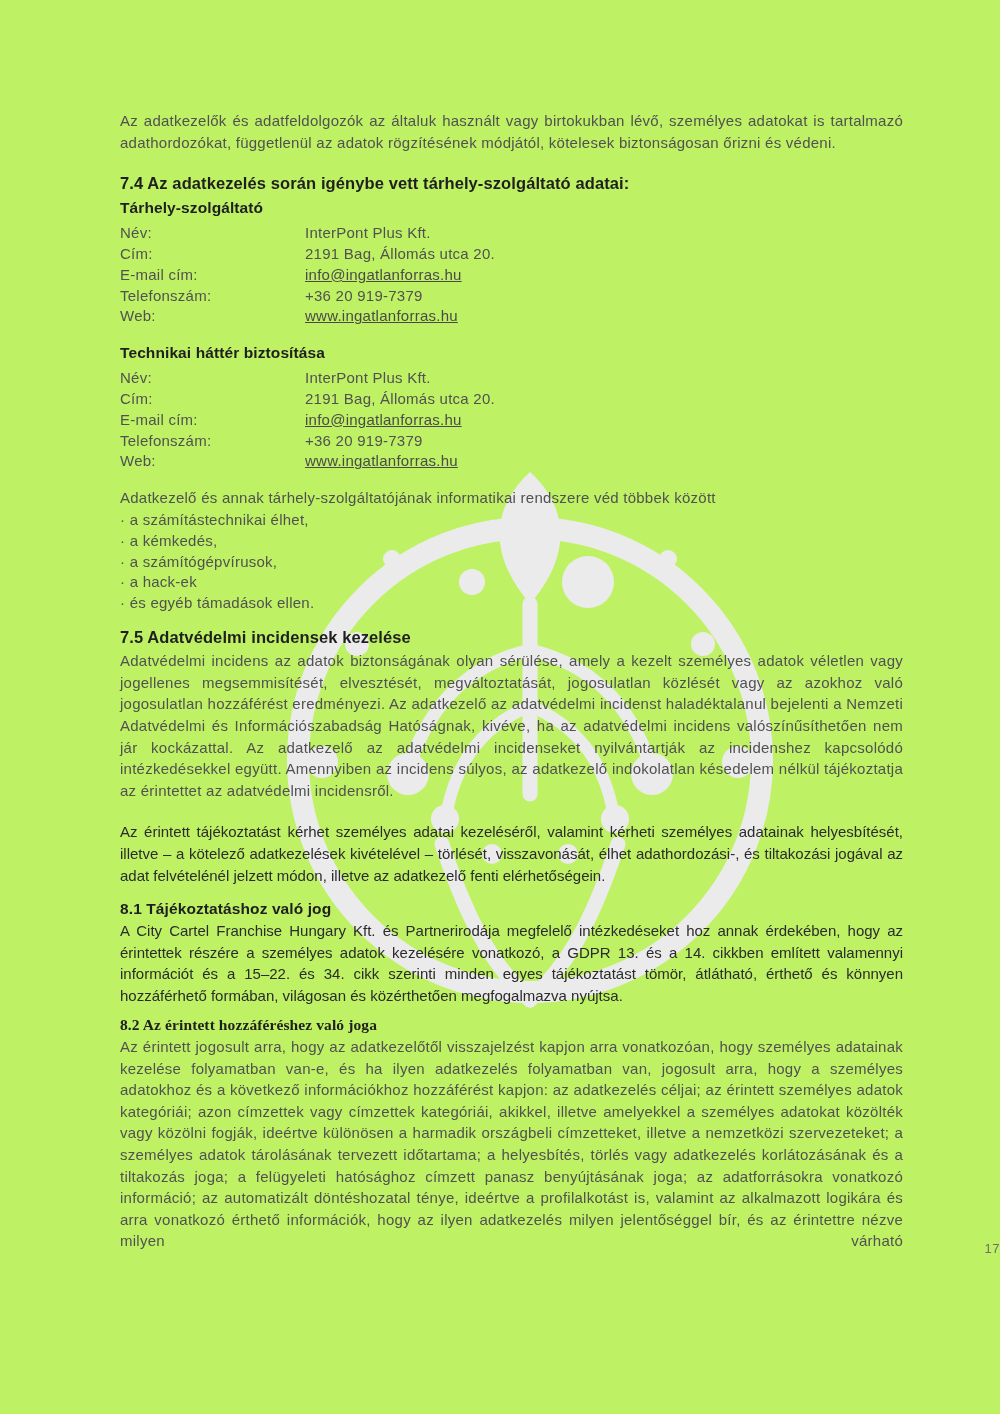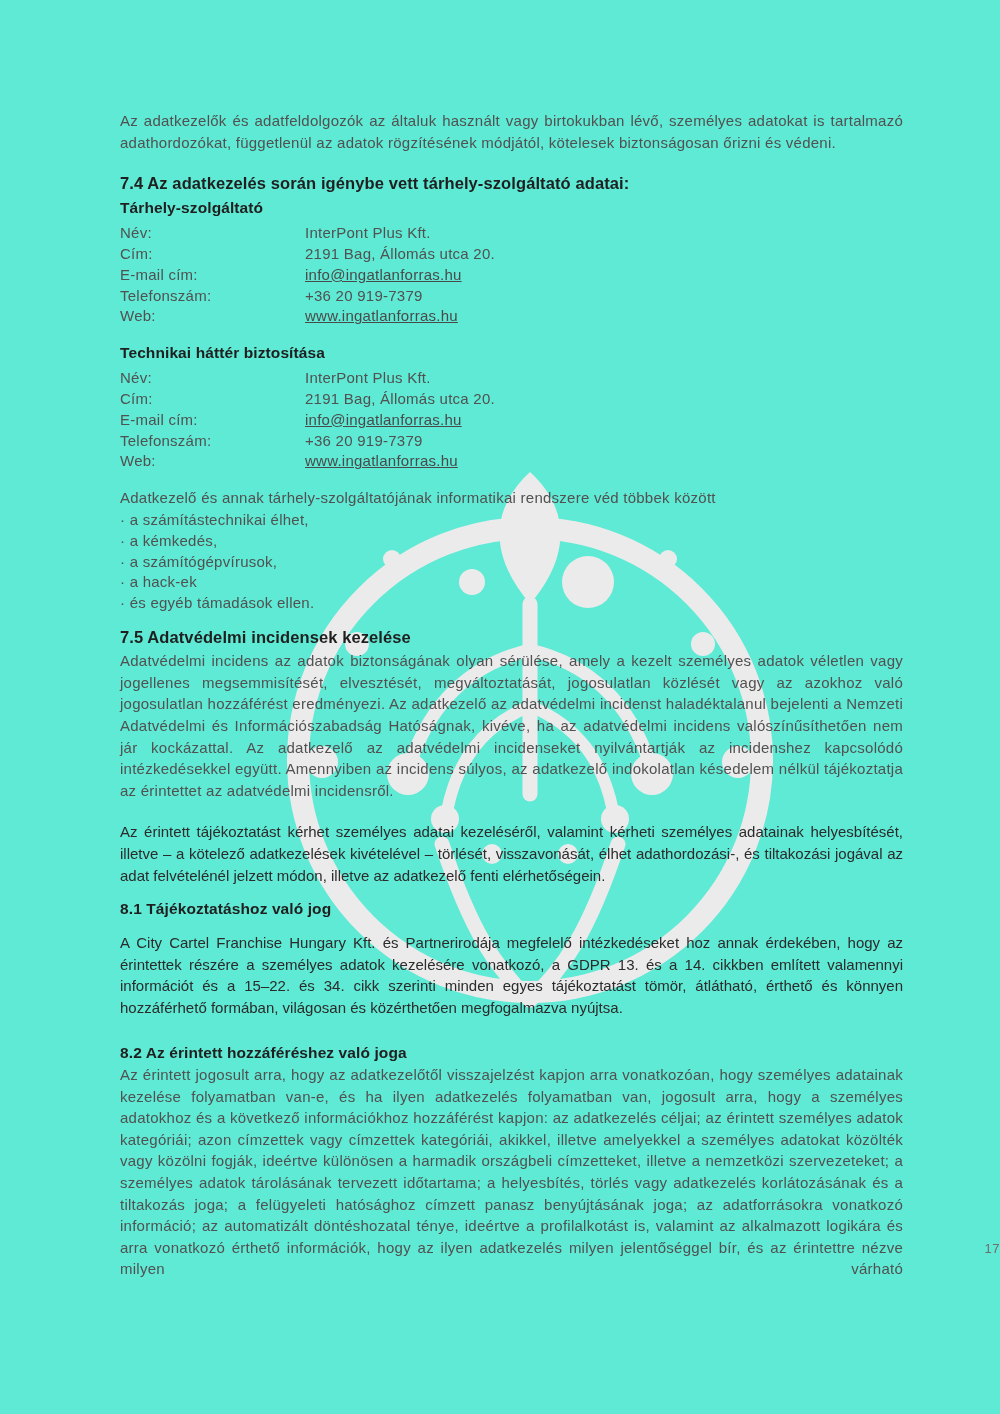--- a/index.html
+++ b/index.html
@@ -1,19 +1,19 @@
 <!DOCTYPE html>
 <html><head>
 <meta charset="utf-8">
 <style>
   html,body{margin:0;padding:0;background:#ffffff;}
   .page{
     position:relative;
     width:1000px;height:1414px;
-    background:#5eead4;
+    background:#bef264;
     overflow:hidden;
     font-family:"Liberation Sans", sans-serif;
   }
   .watermark{
     position:absolute;left:258px;top:462px;width:548px;height:555px;
     pointer-events:none;
   }
   .content{
     position:absolute;left:120px;top:110px;width:783px;
   }
@@ -58,22 +58,22 @@
   .mt-sub1{margin-top:2px;}
   .mt-grid{margin-top:4px;}
   .mt-sub2{margin-top:15px;}
   .mt-lead{margin-top:15px;}
   .mt-bullets{margin-top:1px;}
   .mt-h75{margin-top:11px;}
   .mt-p75{margin-top:1px;}
   .mt-h8{margin-top:10px;}
   .mt-p8{margin-top:20px;}
   .mt-h81{margin-top:11px;}
-  .mt-p81{margin-top:12px;}
-  .mt-h82{margin-top:23px;}
+  .mt-p81{margin-top:0px;}
+  .mt-h82{margin-top:7px;font-family:Liberation Serif, serif;}
   .mt-p82{margin-top:0px;}
 </style>
 </head>
 <body>
 
 <div class="page">
 
   <svg class="watermark" viewBox="0 0 548 555" aria-hidden="true">
     <g fill="none" stroke="#ebebeb" stroke-width="22" stroke-linecap="round">
       <circle cx="272" cy="298" r="232"></circle>

